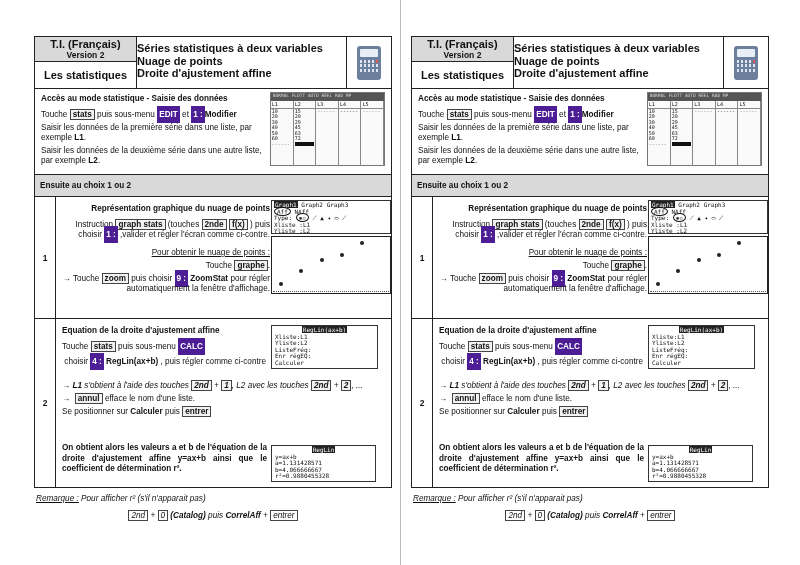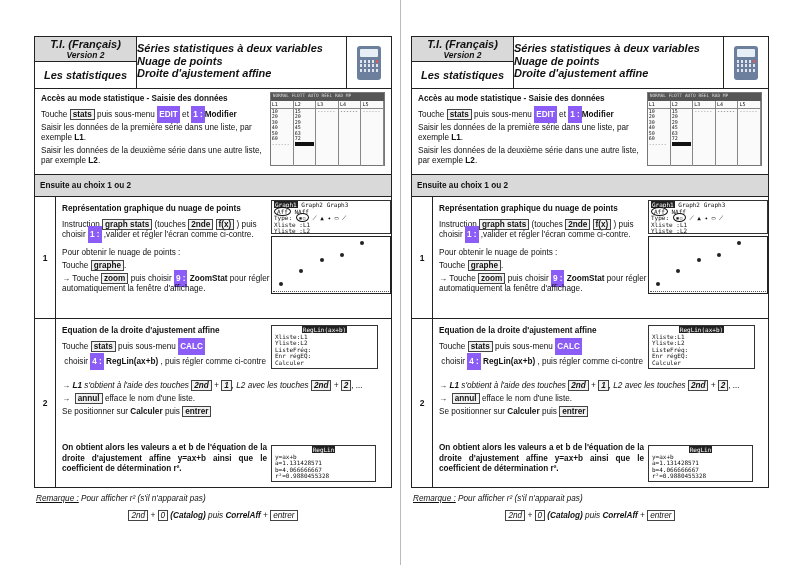--- a/index.html
+++ b/index.html
@@ -2,52 +2,52 @@
 <html><head>
 <meta charset="utf-8">
 <style>
   * { box-sizing: border-box; margin: 0; padding: 0; }
   body { width: 800px; height: 565px; background: #ffffff; font-family: "Liberation Sans", sans-serif; color: #111; position: relative; overflow: hidden; }
   .sheet { position: absolute; top: 36px; width: 358px; }
   .sheet.left { left: 34px; }
   .sheet.right { left: 411px; }
   .vline { position: absolute; top: 0; width: 1px; height: 565px; background: #bbb; }
   .frame { border: 1.5px solid #222; }
-  .hdr { display: flex; height: 52px; border-bottom: 1.5px solid #222; font-style: italic; }
+  .hdr { display: flex; height: 52px; border-bottom: 1.5px solid #222; }
   .hdr-left { width: 102px; border-right: 1.5px solid #222; display: flex; flex-direction: column; }
   .hdr-ti { background: #d9d9d9; height: 25px; border-bottom: 1.5px solid #222; text-align: center; font-weight: bold; font-size: 11px; line-height: 11px; padding-top: 2px; }
   .hdr-ti small { display: block; font-size: 8.5px; line-height: 10px; }
   .hdr-stats { flex: 1; display: flex; align-items: center; justify-content: center; font-weight: bold; font-size: 11px; }
   .hdr-mid { flex: 1; text-align: left; font-weight: bold; font-size: 11px; line-height: 12.5px; padding-top: 5px; border-right: 1.5px solid #222; }
   .hdr-icon { width: 44px; display: flex; align-items: center; justify-content: center; }
   .calc { width: 24px; height: 34px; background: #6c7f9c; border-radius: 3px; padding: 3px; position: relative; }
   .calc .scr { background: #e8eef6; height: 8px; border-radius: 1px; }
   .calc .keys { display: grid; grid-template-columns: repeat(5, 1fr); gap: 1.5px; margin-top: 3px; }
   .calc .keys i { display: block; height: 3px; background: #dfe6f2; }
   .calc .keys i.r { background: #e05a5a; }
   .sec1 { display: flex; height: 86px; border-bottom: 1.5px solid #222; padding: 5px 6px 0 6px; }
   .sec1 .txt { width: 230px; font-size: 8.2px; line-height: 10px; }
   .sec-title { font-weight: bold; margin-bottom: 6px; font-size: 8.2px; }
   p { margin-bottom: 3px; }
   .key { border: 1px solid #444; padding: 0 2px; font-weight: bold; background: #f2f2f2; }
-  .inv { background: #8b5cf6; color: #fff; font-weight: bold; padding: 4px 2px; }
+  .inv { background: #4c1d95; color: #fff; font-weight: bold; padding: 4px 2px; }
   .screen { font-family: "DejaVu Sans Mono", monospace; font-size: 6px; line-height: 6.6px; }
   .lists { width: 118px; height: 74px; margin-left: 4px; margin-top: -2px; border: 1px solid #777; background: #fafafa; }
   .lists .top { background: #555; color: #ddd; height: 8px; font-size: 4.5px; padding-left: 2px; position: relative; }
   .lists table { border-collapse: collapse; width: 100%; }
   .lists td { border-right: 1px solid #888; vertical-align: top; padding: 0 1px; font-size: 5px; line-height: 5.5px; width: 20%; }
   .lists th { border-right: 1px solid #888; border-bottom: 1px solid #888; font-size: 5px; text-align: left; padding: 0 1px; font-weight: normal; }
   .ensuite { background: #d9d9d9; height: 22px; border-bottom: 1.5px solid #222; font-weight: bold; font-size: 8.2px; line-height: 22px; padding-left: 5px; }
   .row { display: flex; border-bottom: 1.5px solid #222; }
   .row .num { width: 21px; border-right: 1.5px solid #222; font-weight: bold; font-size: 8.5px; display: flex; align-items: center; justify-content: center; }
   .row .body { flex: 1; padding: 7px 6px 4px 6px; font-size: 8.2px; line-height: 10px; position: relative; }
   .row1 { height: 122px; }
   .row2 { height: 168px; border-bottom: none; }
-  .row1 .txt { width: 208px; }
-  .ul { }
+  .row1 .txt { width: 208px; text-align: right; }
+  .ul { text-decoration: underline; }
   .gstat { position: absolute; left: 215px; top: 3px; width: 120px; }
   .gstat .menu { border: 1px solid #333; background: #fff; height: 34px; padding: 1px 2px; }
   .gstat .menu .tab { background: #222; color: #fff; padding: 0 1px; }
   .circ { border: 1px solid #111; border-radius: 50%; padding: 0 2px; }
   .plot { border: 1.5px solid #222; height: 58px; margin-top: 2px; position: relative; background: #fff; }
   .plot .pt { position: absolute; width: 4px; height: 4px; background: #222; border-radius: 50%; }
   .plot .axis { position: absolute; bottom: 1px; left: 1px; right: 1px; border-bottom: 1px dotted #555; }
   .row2 .txt { width: 215px; }
   .regbox { position: absolute; left: 215px; top: 6px; width: 107px; border: 1px solid #333; padding: 1px 3px; background: #fff; }
   .regbox .ttl { text-align: center; }

